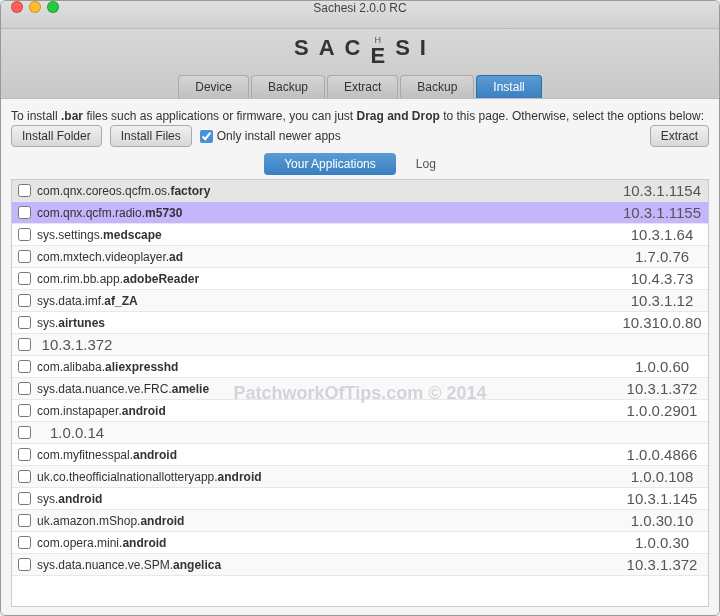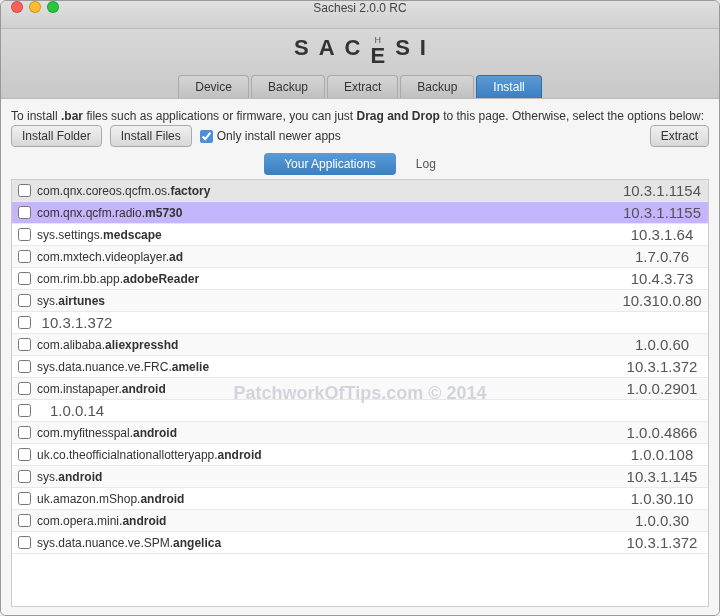--- a/index.html
+++ b/index.html
@@ -334,20 +334,25 @@
           <span class="row-name">com.mxtech.videoplayer.<span class="bold">ad</span></span>
           <span class="row-version">1.7.0.76</span>
         </div>
         <div class="list-row">
           <input type="checkbox" style="">
           <span class="row-name">com.rim.bb.app.<span class="bold">adobeReader</span></span>
           <span class="row-version">10.4.3.73</span>
         </div>
         <div class="list-row">
           <input type="checkbox" style="">
+          <span class="row-name">sys.data.imf.<span class="bold">af_ZA</span></span>
+          <span class="row-version">10.3.1.12</span>
+        </div>
+        <div class="list-row">
+          <input type="checkbox" style="">
           <span class="row-name">sys.<span class="bold">airtunes</span></span>
           <span class="row-version">10.310.0.80</span>
         </div>
         <div class="list-row">
           <input type="checkbox" style="">
           <span class="row-version">10.3.1.372</span>
         </div>
         <div class="list-row">
           <input type="checkbox" style="">
           <span class="row-name">com.alibaba.<span class="bold">aliexpresshd</span></span>

